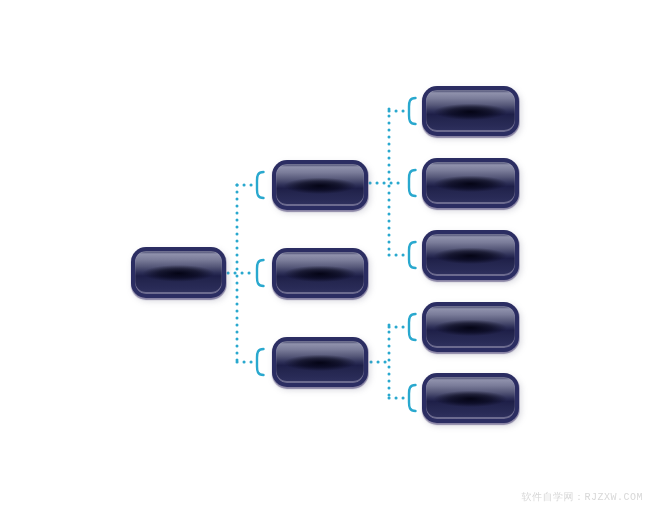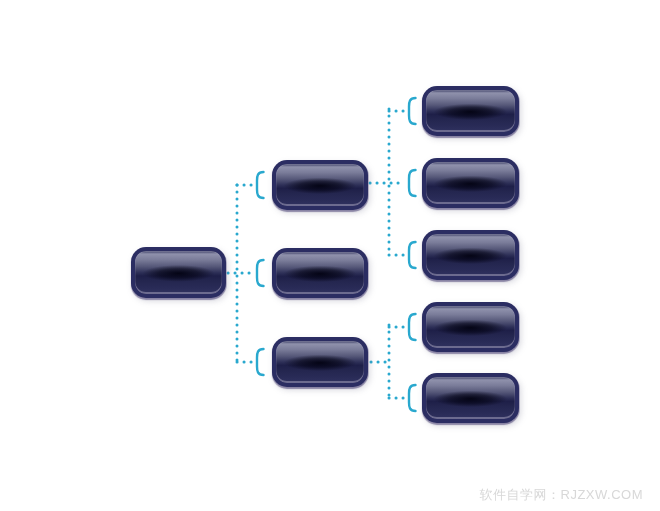--- a/index.html
+++ b/index.html
@@ -66,24 +66,24 @@
   .n-m2{left:272px;top:248px;width:96px;height:50px;}
   .n-m3{left:272px;top:337px;width:96px;height:50px;}
   .n-r1{left:422px;top:86px;width:97px;height:50px;}
   .n-r2{left:422px;top:158px;width:97px;height:50px;}
   .n-r3{left:422px;top:230px;width:97px;height:50px;}
   .n-r4{left:422px;top:302px;width:97px;height:50px;}
   .n-r5{left:422px;top:373px;width:97px;height:50px;}
   .watermark{
     position:absolute;
     right:17px;bottom:7px;
-    font-size:13px;
+    font-size:10px;
     letter-spacing:0.5px;
     color:var(--watermark,#d8d8d8);
-    font-family:Liberation Sans, sans-serif;
+    font-family:Liberation Mono, monospace;
     white-space:nowrap;
   }
 </style>
 </head>
 <body>
 
 <div class="canvas">
 
   <svg class="connectors" width="660" height="511" viewBox="0 0 660 511">
 

